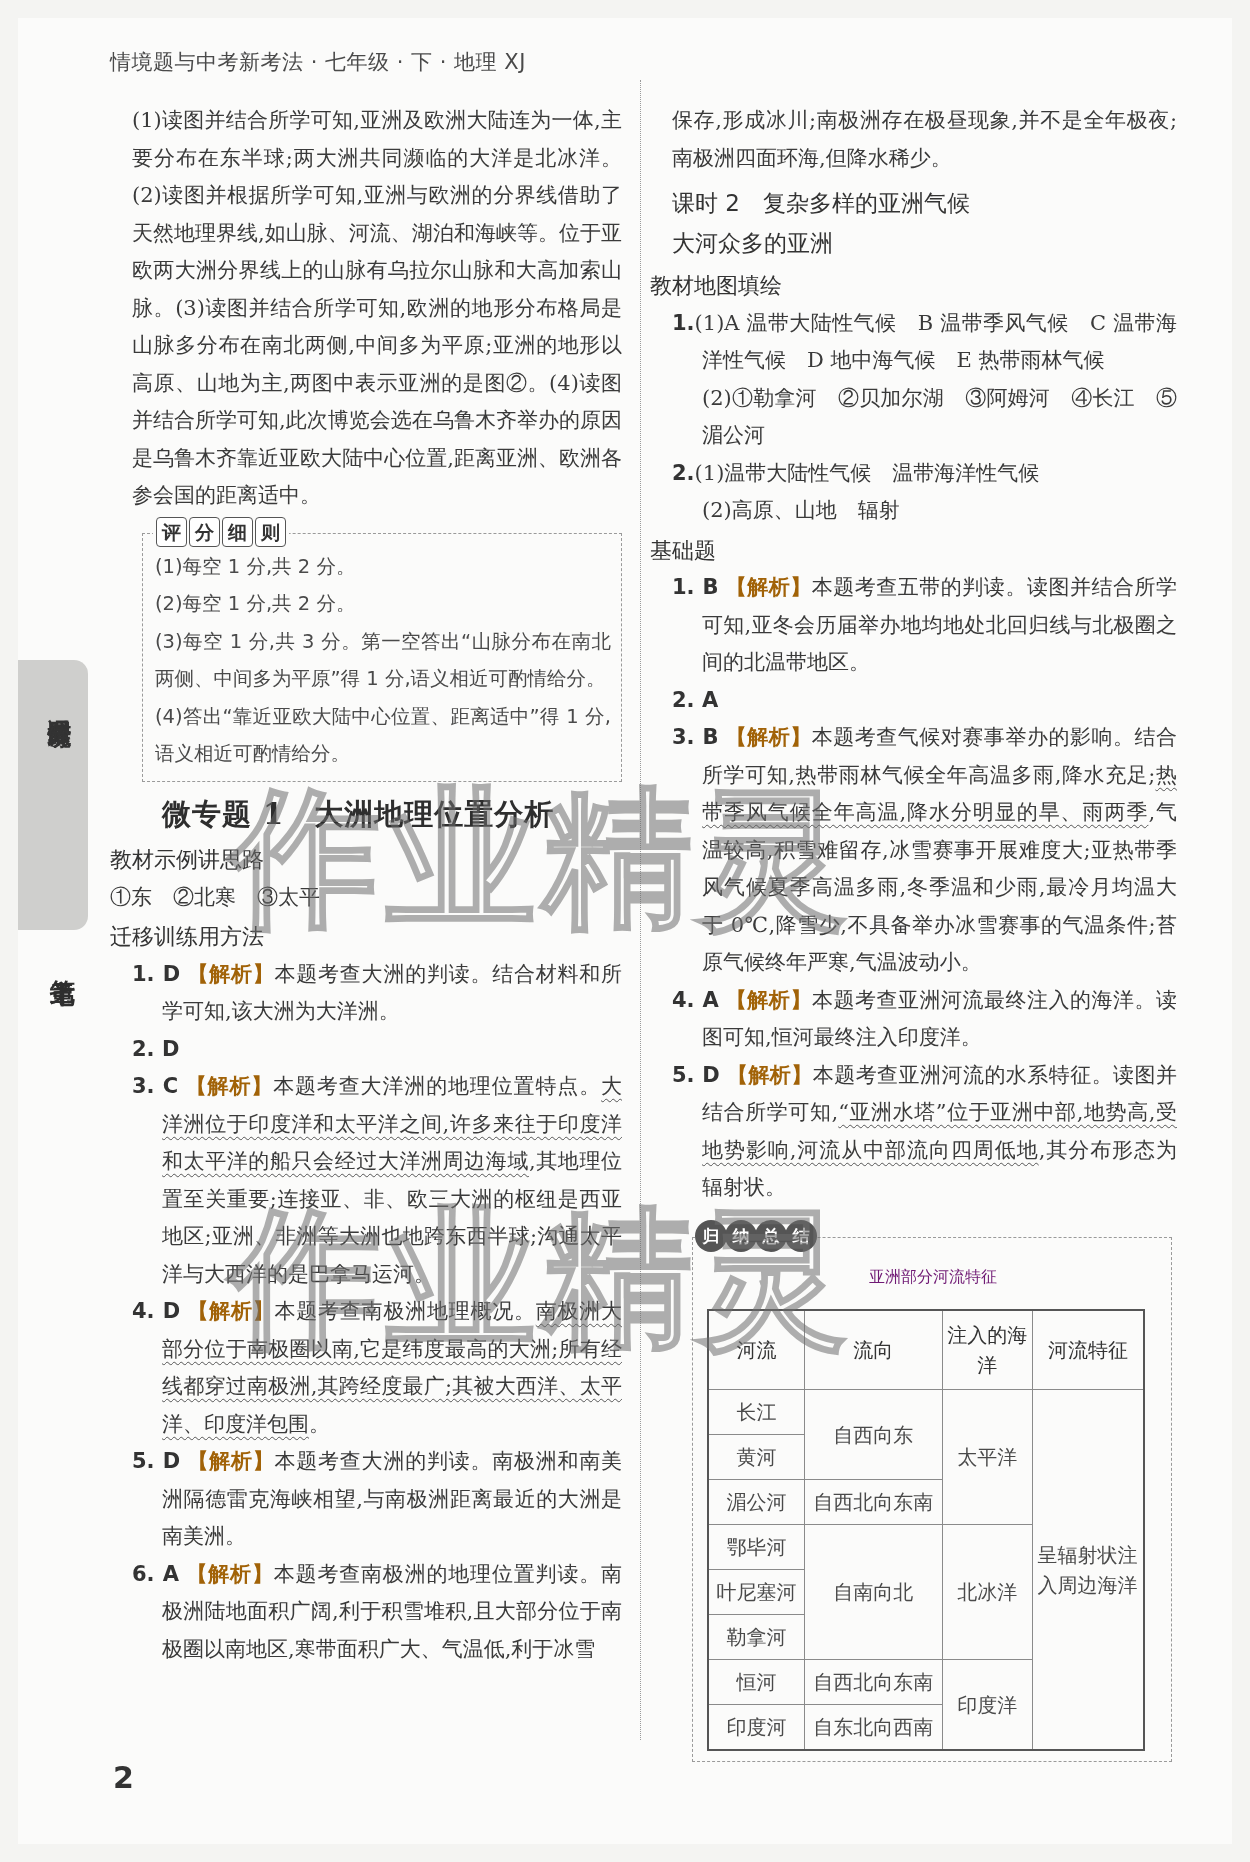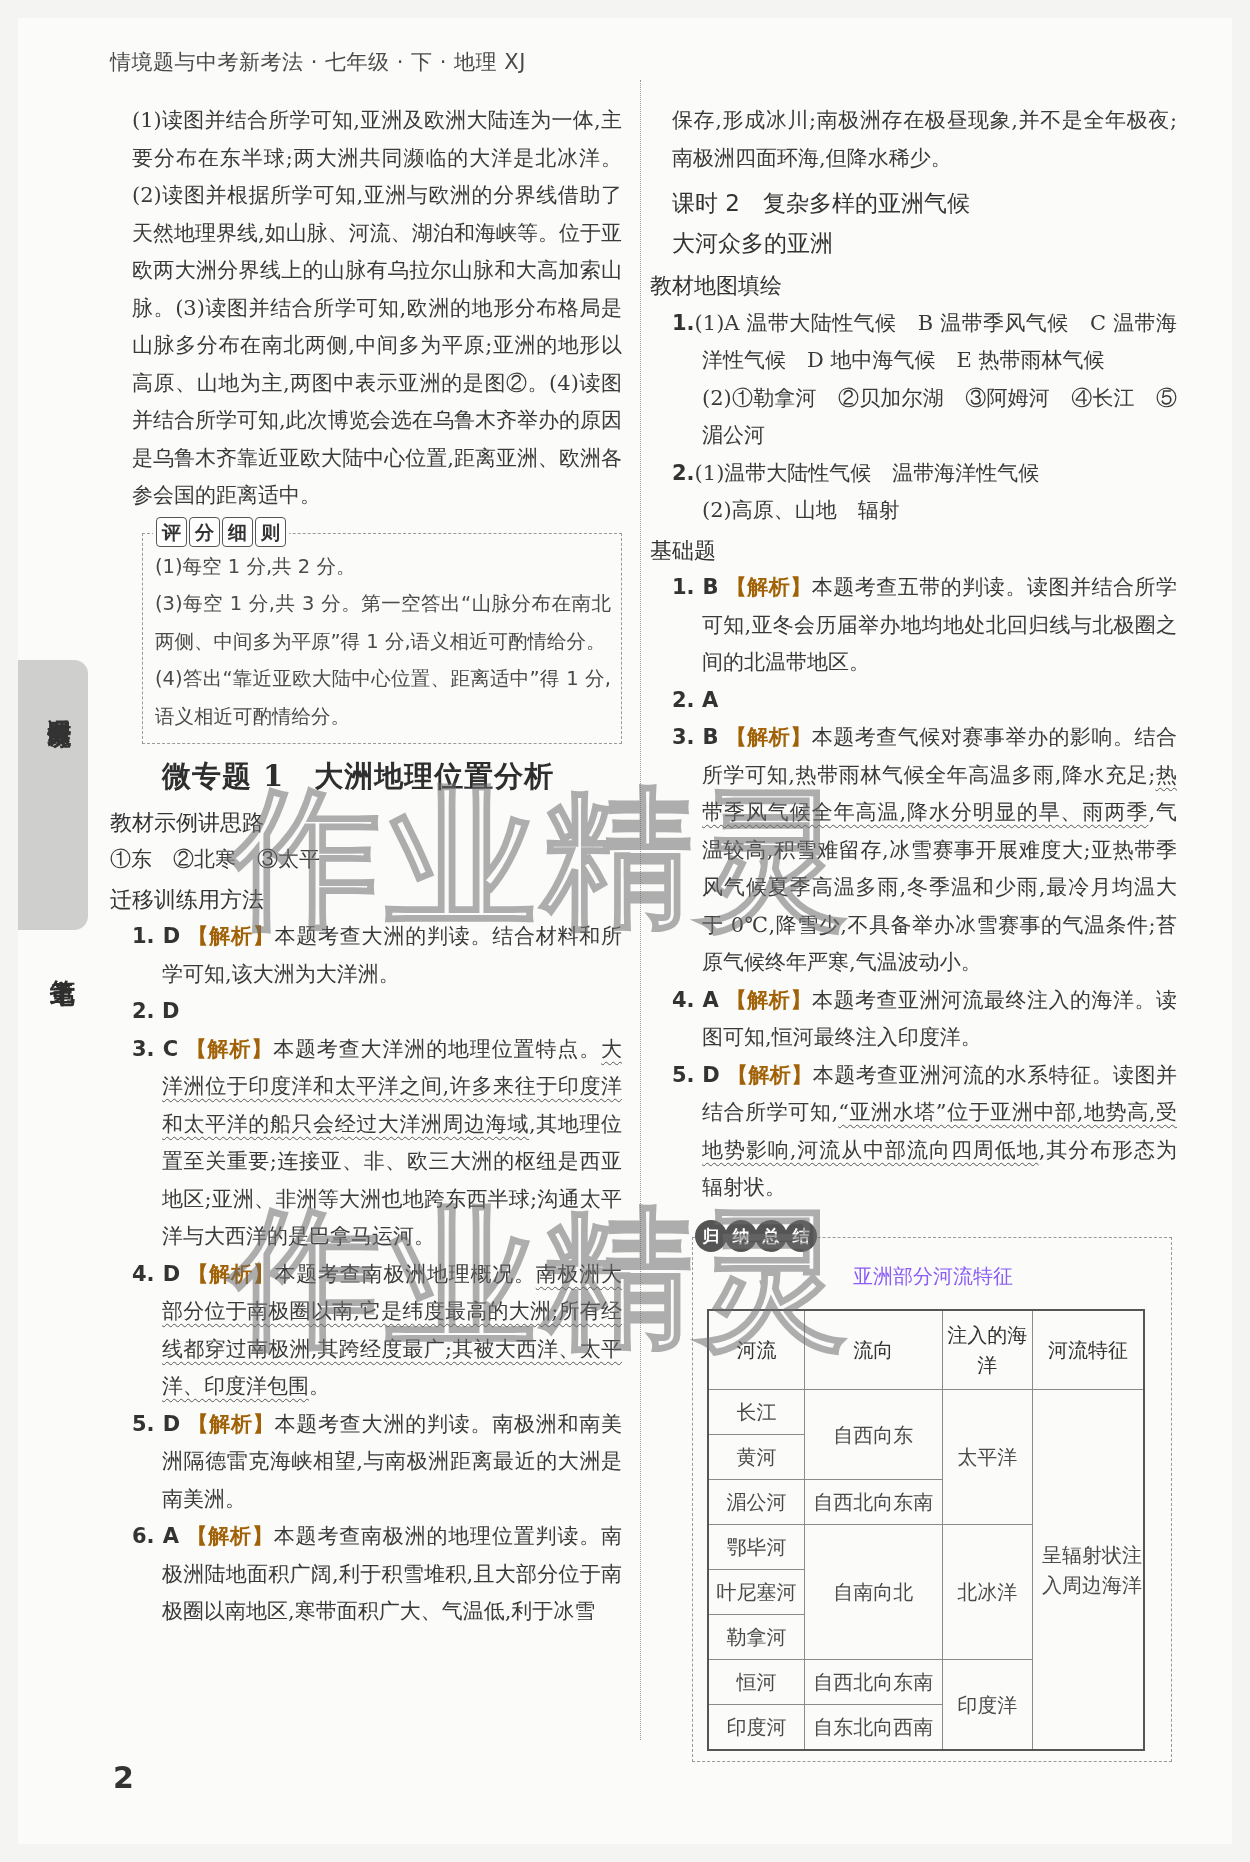--- a/index.html
+++ b/index.html
@@ -22,21 +22,21 @@
   .wavy { text-decoration:underline wavy #555; text-decoration-thickness:1px; text-underline-offset:5px; }
   .sec { font-family:"DejaVu Sans","Liberation Sans",sans-serif; font-size:22px; color:#333; margin:2px 0 0 -22px; }
   .title-big { font-family:"DejaVu Serif","Liberation Serif",serif; font-weight:bold; font-size:29px; color:#2e2e2e; margin:14px 0 8px 30px; letter-spacing:1px; }
   .title-center { font-family:"DejaVu Sans","Liberation Sans",sans-serif; font-size:23px; text-align:left; color:#333; line-height:40px; }
   .score-box { position:relative; margin:18px 0 10px 10px; border:1.5px dashed #9a9a9a; padding:14px 10px 8px 12px; font-family:"DejaVu Sans","Liberation Sans",sans-serif; font-size:19.5px; line-height:37.5px; color:#4a4a4a; }
   .score-tag { position:absolute; top:-17px; left:10px; display:flex; gap:2px; background:#fbfbfa; padding:0 3px; }
   .score-tag span { display:inline-block; border:1.5px solid #555; border-radius:4px; padding:0 5px; font-size:19px; line-height:28px; font-weight:bold; color:#333; background:#fff; }
   .summary-box { position:relative; margin:30px 0 0 20px; border:1.5px dashed #9a9a9a; padding:14px 8px 10px 10px; width:460px; }
   .summary-tag { position:absolute; top:-18px; left:2px; display:flex; gap:0; }
   .summary-tag span { display:inline-block; width:32px; height:32px; border-radius:50%; background:#555; color:#fff; font-family:"DejaVu Sans","Liberation Sans",sans-serif; font-size:17px; line-height:32px; text-align:center; font-weight:bold; margin-right:-2px; }
-  .table-title { font-family:"DejaVu Sans","Liberation Sans",sans-serif; font-size:20px; text-align:center; margin:6px 0 14px; color:#8b5cf6; }
+  .table-title { font-family:"DejaVu Sans","Liberation Sans",sans-serif; font-size:16px; text-align:center; margin:6px 0 14px; color:#701a75; }
   table { border-collapse:collapse; width:438px; margin-left:4px; font-size:20px; }
   th, td { border:1px solid #8a8a8a; text-align:center; vertical-align:middle; }
   table { border:2px solid #555; }
   th { font-family:"DejaVu Sans","Liberation Sans",sans-serif; font-weight:normal; height:76px; line-height:30px; color:#333; }
   td { height:42px; line-height:30px; color:#4a4a4a; }
   .side-tab { position:absolute; left:18px; top:660px; width:70px; height:270px; background:#cfcfcd; border-radius:0 14px 14px 0; }
   .side-tab-text { position:absolute; left:44px; top:700px; width:30px; font-family:"DejaVu Sans","Liberation Sans",sans-serif; font-size:23px; font-weight:bold; line-height:29px; color:#333; writing-mode:vertical-rl; letter-spacing:1px; }
   .side-chapter { position:absolute; left:48px; top:960px; width:30px; font-family:"DejaVu Sans","Liberation Sans",sans-serif; font-size:25px; font-weight:bold; line-height:32px; color:#2e2e2e; writing-mode:vertical-rl; }
   .page-num { position:absolute; left:113px; top:1760px; font-family:"DejaVu Sans","Liberation Sans",sans-serif; font-size:30px; font-weight:bold; color:#333; }
   .watermark { position:absolute; font-family:"DejaVu Sans","Liberation Sans",sans-serif; font-weight:bold; font-size:150px; color:transparent; -webkit-text-stroke:2px rgba(110,110,110,0.55); letter-spacing:6px; pointer-events:none; }
@@ -58,20 +58,21 @@
   <p>(1)读图并结合所学可知,亚洲及欧洲大陆连为一体,主要分布在东半球;两大洲共同濒临的大洋是北冰洋。(2)读图并根据所学可知,亚洲与欧洲的分界线借助了天然地理界线,如山脉、河流、湖泊和海峡等。位于亚欧两大洲分界线上的山脉有乌拉尔山脉和大高加索山脉。(3)读图并结合所学可知,欧洲的地形分布格局是山脉多分布在南北两侧,中间多为平原;亚洲的地形以高原、山地为主,两图中表示亚洲的是图②。(4)读图并结合所学可知,此次博览会选在乌鲁木齐举办的原因是乌鲁木齐靠近亚欧大陆中心位置,距离亚洲、欧洲各参会国的距离适中。</p>
 
   <div class="score-box">
     <div class="score-tag">
       <span>评</span>
       <span>分</span>
       <span>细</span>
       <span>则</span>
     </div>
     <p>(1)每空 1 分,共 2 分。</p>
+    <p>(2)每空 1 分,共 2 分。</p>
     <p>(3)每空 1 分,共 3 分。第一空答出“山脉分布在南北两侧、中间多为平原”得 1 分,语义相近可酌情给分。</p>
     <p>(4)答出“靠近亚欧大陆中心位置、距离适中”得 1 分,语义相近可酌情给分。</p>
   </div>
 
   <div class="title-big">微专题 1　大洲地理位置分析</div>
 
   <div class="sec">教材示例讲思路</div>
   <p style="margin-left:-22px">①东　②北寒　③太平</p>
 
   <div class="sec">迁移训练用方法</div>
@@ -115,21 +116,21 @@
           <tr>
         <th style="width:96px">河流</th>
         <th style="width:140px">流向</th>
         <th style="width:90px">注入的海洋</th>
         <th style="width:112px">河流特征</th>
       </tr>
       <tr>
         <td>长江</td>
         <td rowspan="2">自西向东</td>
         <td rowspan="3">太平洋</td>
-        <td rowspan="8" style="text-align:right;padding-left:0">呈辐射状注入周边海洋</td>
+        <td rowspan="8" style="text-align:center;padding-left:0">呈辐射状注入周边海洋</td>
       </tr>
       <tr>
         <td>黄河</td>
       </tr>
       <tr>
         <td>湄公河</td>
         <td>自西北向东南</td>
       </tr>
       <tr>
         <td>鄂毕河</td>

